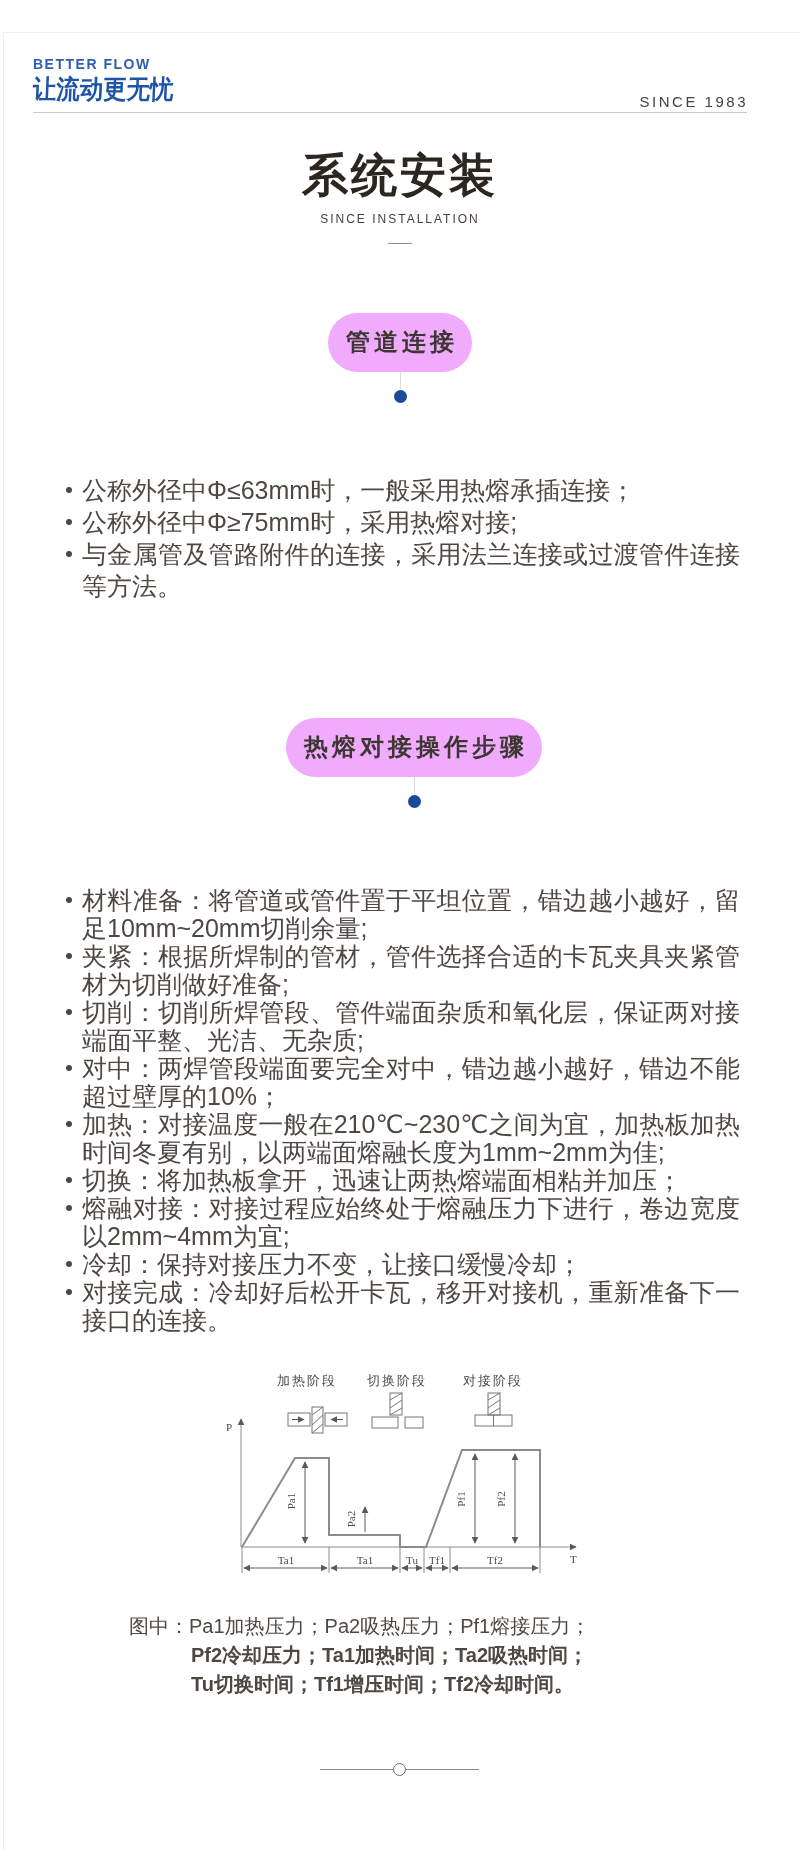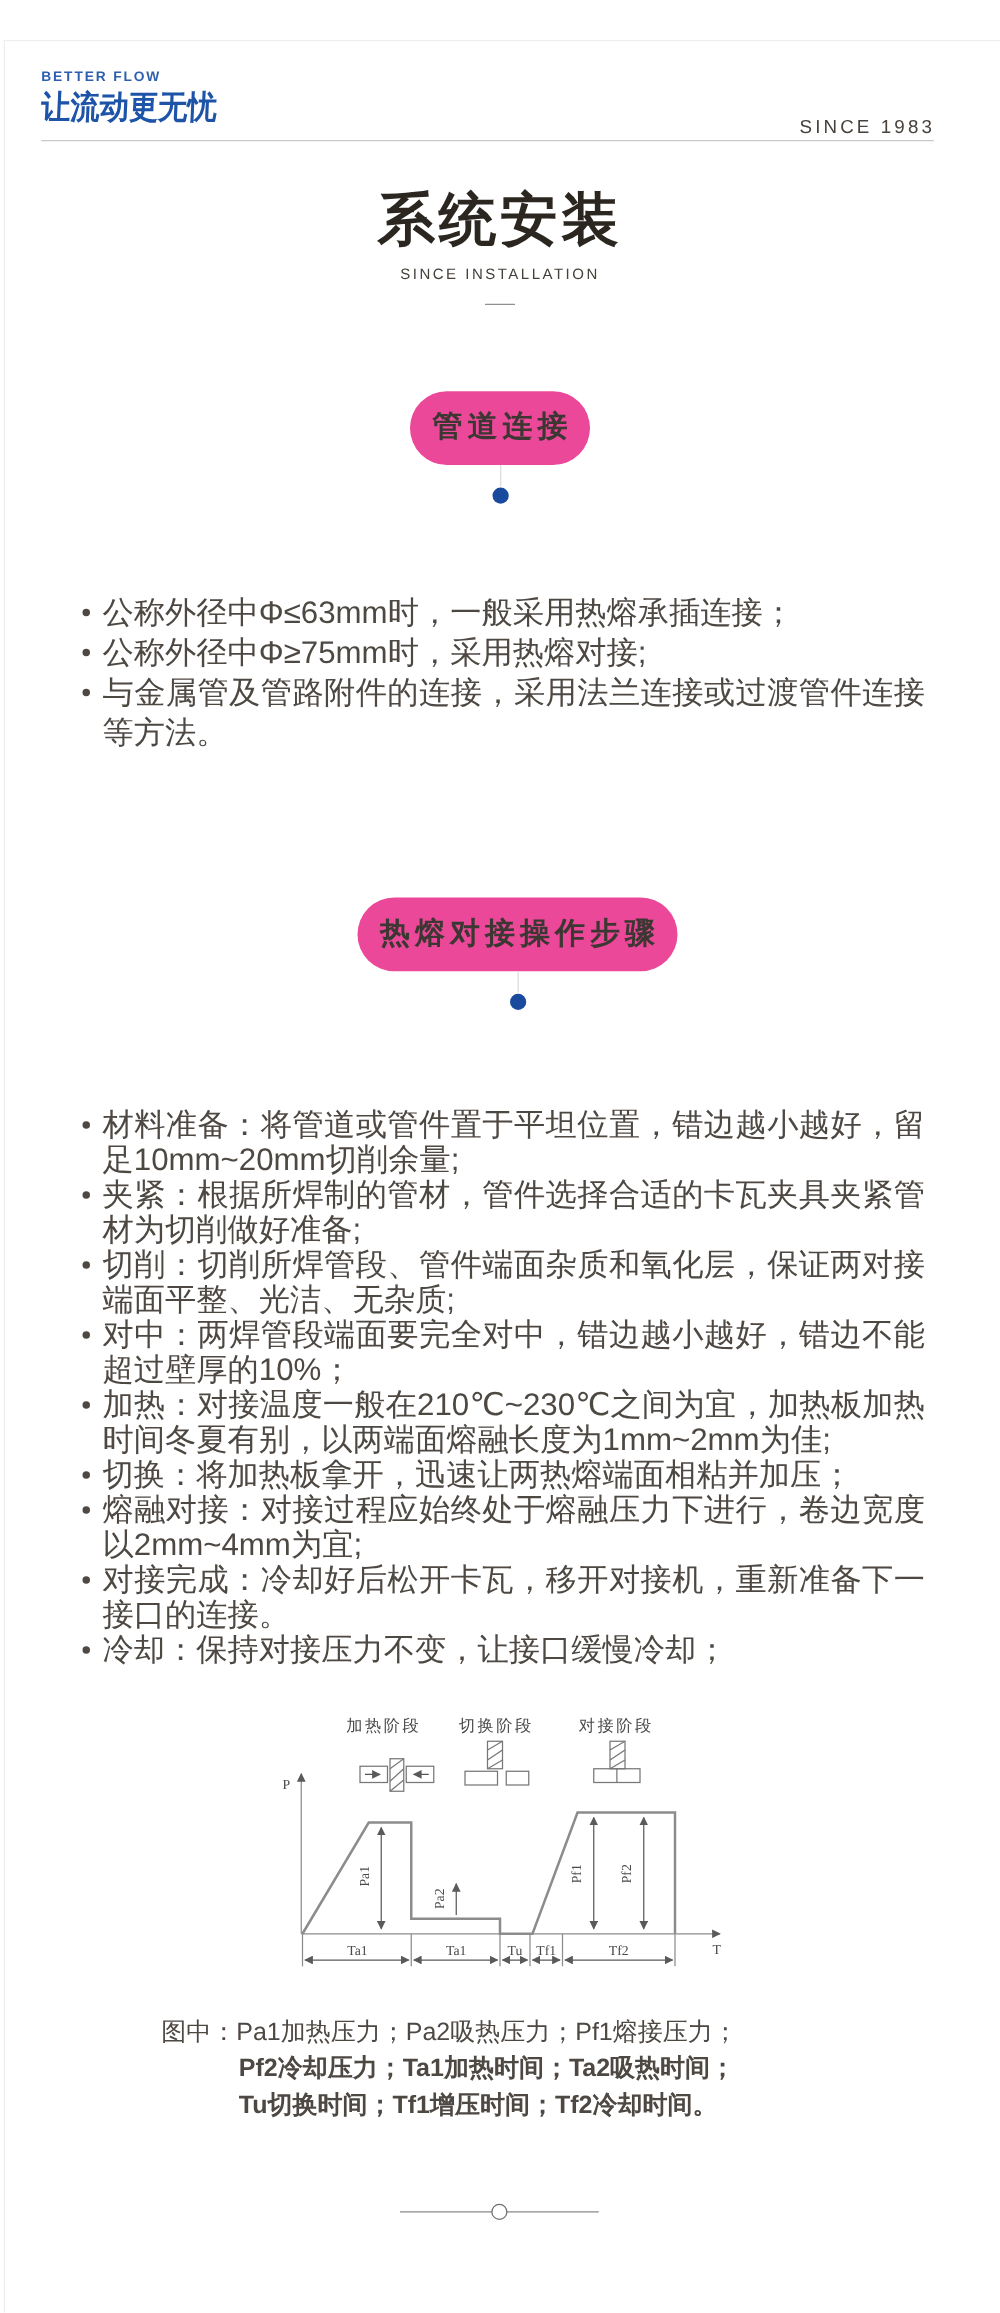--- a/index.html
+++ b/index.html
@@ -6,36 +6,36 @@
   body{
     width:800px;height:1850px;position:relative;background:#ffffff;
     font-family:"Liberation Sans","DejaVu Sans",sans-serif;
     color:#4e4843;overflow:hidden;
   }
   .edge-top{position:absolute;left:3px;top:32px;right:0;height:1px;background:#efefef;}
   .edge-left{position:absolute;left:3px;top:32px;bottom:0;width:1px;background:#efefef;}
 
   
   .brand{position:absolute;left:33px;top:56px;}
-  .brand-tagline{font-size:11px;font-weight:bold;color:#2e5fae;letter-spacing:1.5px;}
+  .brand-tagline{font-size:14px;font-weight:bold;color:#2e5fae;letter-spacing:1.5px;}
   .brand-logo{margin-top:3px;font-size:26px;font-weight:900;color:#1d54a7;line-height:1.1;
     transform:scaleX(0.9) skewX(-3deg);transform-origin:left center;letter-spacing:0;}
   .since{position:absolute;right:52px;top:93px;font-size:15px;color:#49423c;letter-spacing:2.5px;}
   .header-rule{position:absolute;left:33px;right:53px;top:112px;height:1px;background:#c9c9c9;}
 
   
   .title-block{position:absolute;left:0;right:0;top:152px;text-align:center;}
   .title-main{font-size:46px;font-weight:700;color:#2b2620;letter-spacing:3px;line-height:1;}
   .title-sub{margin-top:14px;font-size:12px;color:#45403a;letter-spacing:2px;}
   .title-deco{width:24px;height:1px;background:#8f8f8f;margin:17px auto 0;}
 
   
   .section-badge{position:absolute;left:0;right:0;display:flex;flex-direction:column;align-items:center;}
   #badge1{top:313px;} #badge2{top:718px;padding-left:28px;}
-  .pill{background:#ec4899;border-radius:34px;font-size:24px;font-weight:bold;color:#3c3732;
+  .pill{background:#f0abfc;border-radius:34px;font-size:24px;font-weight:bold;color:#3c3732;
     letter-spacing:4px;padding:15px 14px 15px 18px;line-height:1.2;}
   .stem{width:1px;height:17px;background:#dcdcdc;}
   .dot{width:13px;height:13px;border-radius:50%;background:#1a4a9e;margin-top:1px;}
 
   
   .bullet-list{position:absolute;left:64px;width:676px;list-style:none;margin:0;padding:0;}
   #list1{top:474px;} #list2{top:886px;}
   .bullet-list li{position:relative;padding-left:18px;text-align:justify;
     font-size:25px;color:#4e4843;}
   #list1 li{line-height:32px;}
@@ -97,22 +97,22 @@
 </div>
 
 <ul class="bullet-list" id="list2">
   <li><span class="bdot"></span><span>材料准备：将管道或管件置于平坦位置，错边越小越好，留足10mm~20mm切削余量;</span></li>
   <li><span class="bdot"></span><span>夹紧：根据所焊制的管材，管件选择合适的卡瓦夹具夹紧管材为切削做好准备;</span></li>
   <li><span class="bdot"></span><span>切削：切削所焊管段、管件端面杂质和氧化层，保证两对接端面平整、光洁、无杂质;</span></li>
   <li><span class="bdot"></span><span>对中：两焊管段端面要完全对中，错边越小越好，错边不能超过壁厚的10%；</span></li>
   <li><span class="bdot"></span><span>加热：对接温度一般在210℃~230℃之间为宜，加热板加热时间冬夏有别，以两端面熔融长度为1mm~2mm为佳;</span></li>
   <li><span class="bdot"></span><span>切换：将加热板拿开，迅速让两热熔端面相粘并加压；</span></li>
   <li><span class="bdot"></span><span>熔融对接：对接过程应始终处于熔融压力下进行，卷边宽度以2mm~4mm为宜;</span></li>
+  <li><span class="bdot"></span><span>冷却：保持对接压力不变，让接口缓慢冷却；</span></li>
   <li><span class="bdot"></span><span>对接完成：冷却好后松开卡瓦，移开对接机，重新准备下一接口的连接。</span></li>
-  <li><span class="bdot"></span><span>冷却：保持对接压力不变，让接口缓慢冷却；</span></li>
 </ul>
 
 <svg class="diagram" width="440" height="250" viewBox="0 0 440 250">
   <defs>
     <marker id="arr" viewBox="0 0 10 10" refX="9" refY="5" markerWidth="7" markerHeight="7" orient="auto-start-reverse">
       <path d="M0,0 L10,5 L0,10 z" fill="#5a5a5a"></path>
     </marker>
   </defs>
 
   <text class="d-cjk" x="127" y="30" text-anchor="middle">加热阶段</text>

